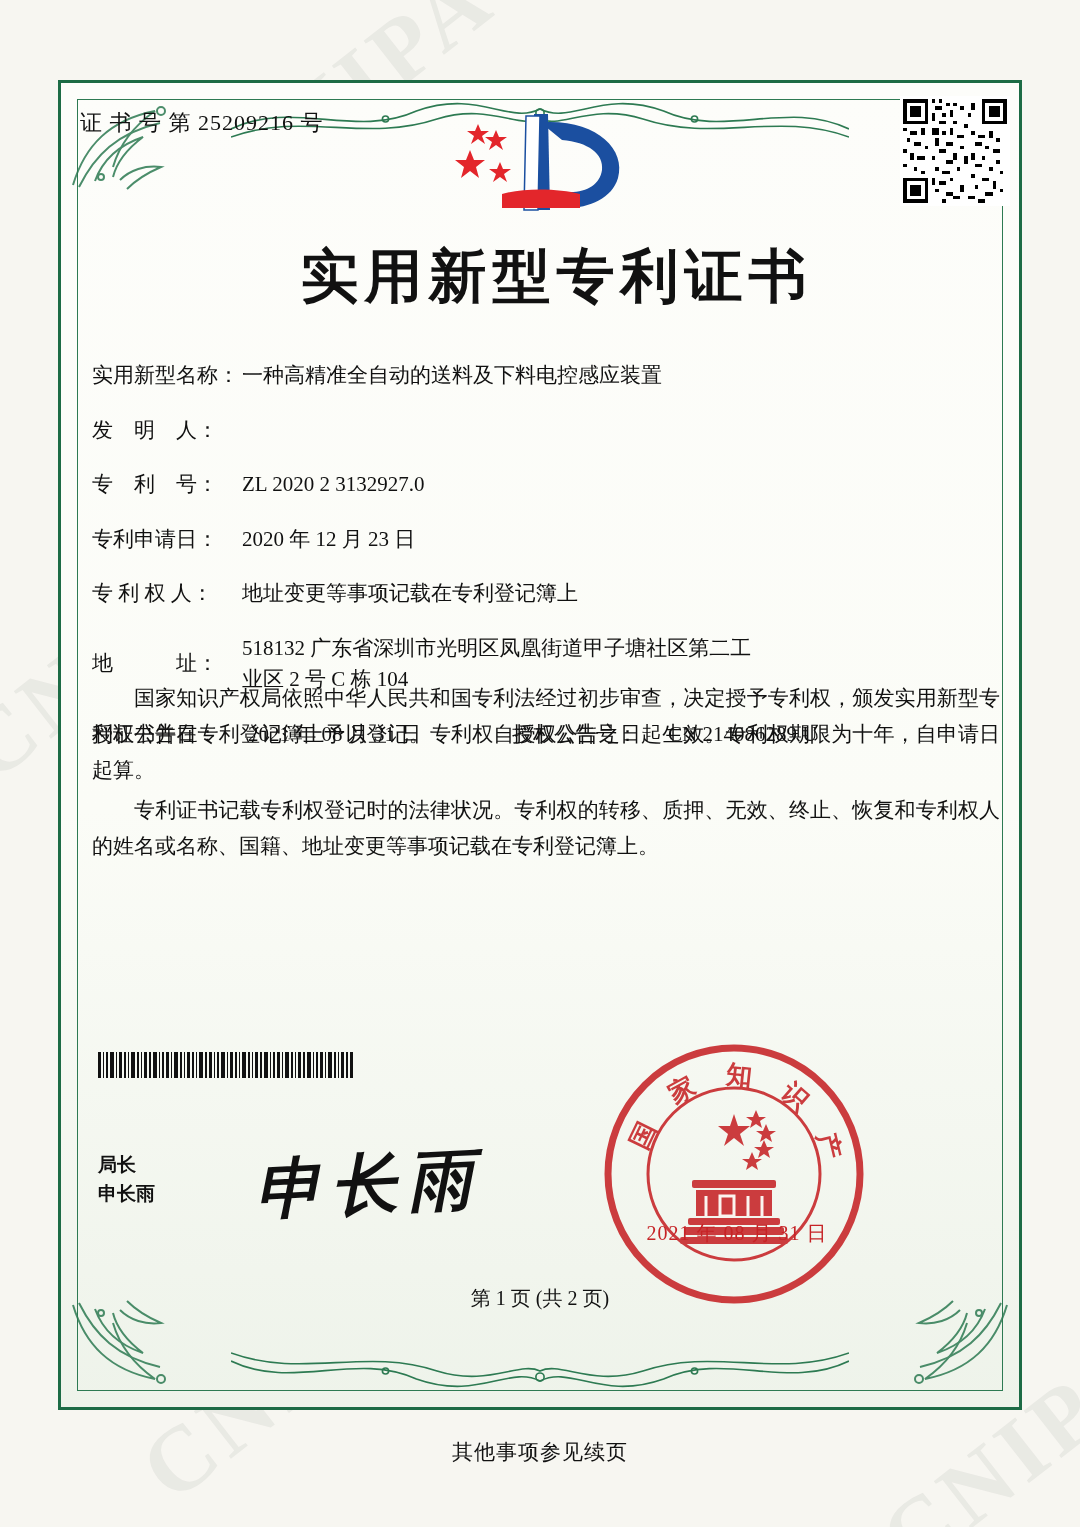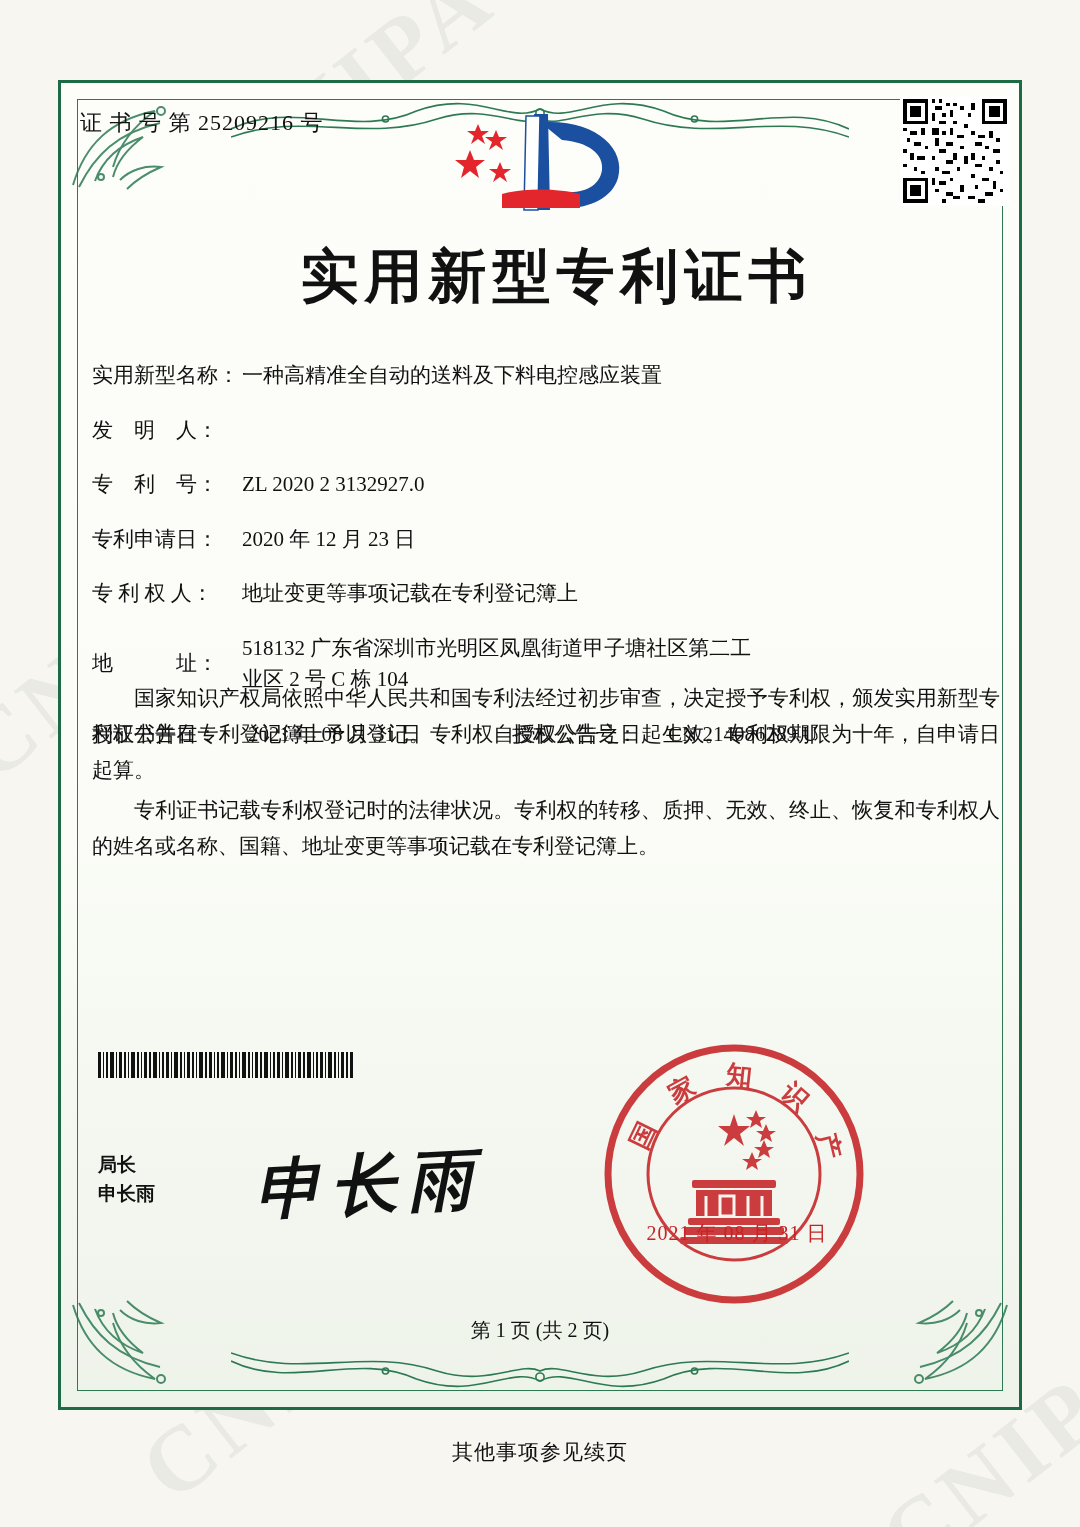--- a/index.html
+++ b/index.html
@@ -209,21 +209,20 @@
   }
 
   
   .page-no {
     position: absolute;
     left: 0; right: 0;
     top: 1285px;
     text-align: center;
     font-size: 20px;
     color: #111;
-    margin-top: 32px;
   }
   .footnote {
     position: absolute;
     left: 0; right: 0;
     top: 1438px;
     text-align: center;
     font-size: 21px;
     color: #111;
     letter-spacing: 1px;
     font-family: Liberation Mono, monospace;

